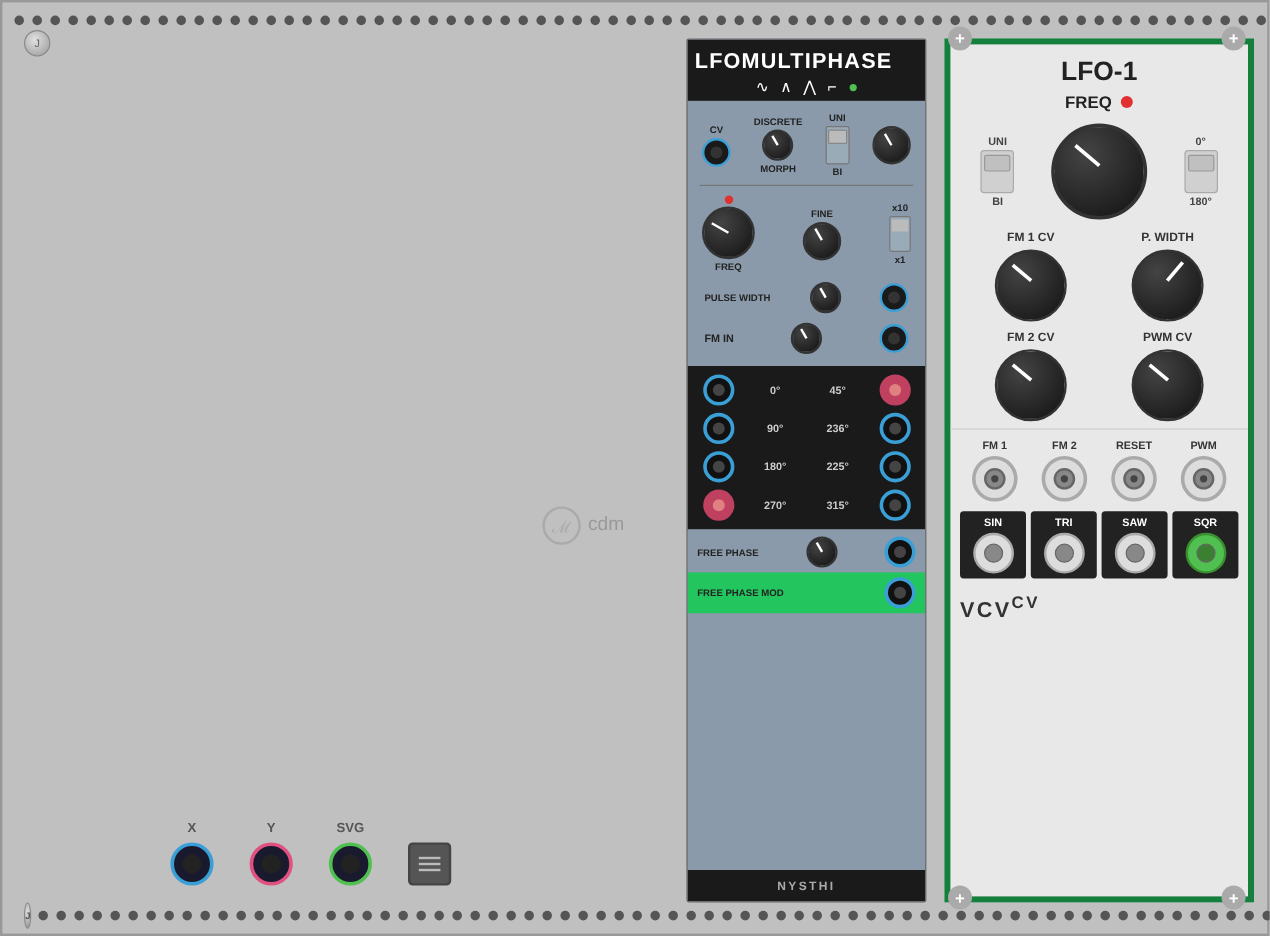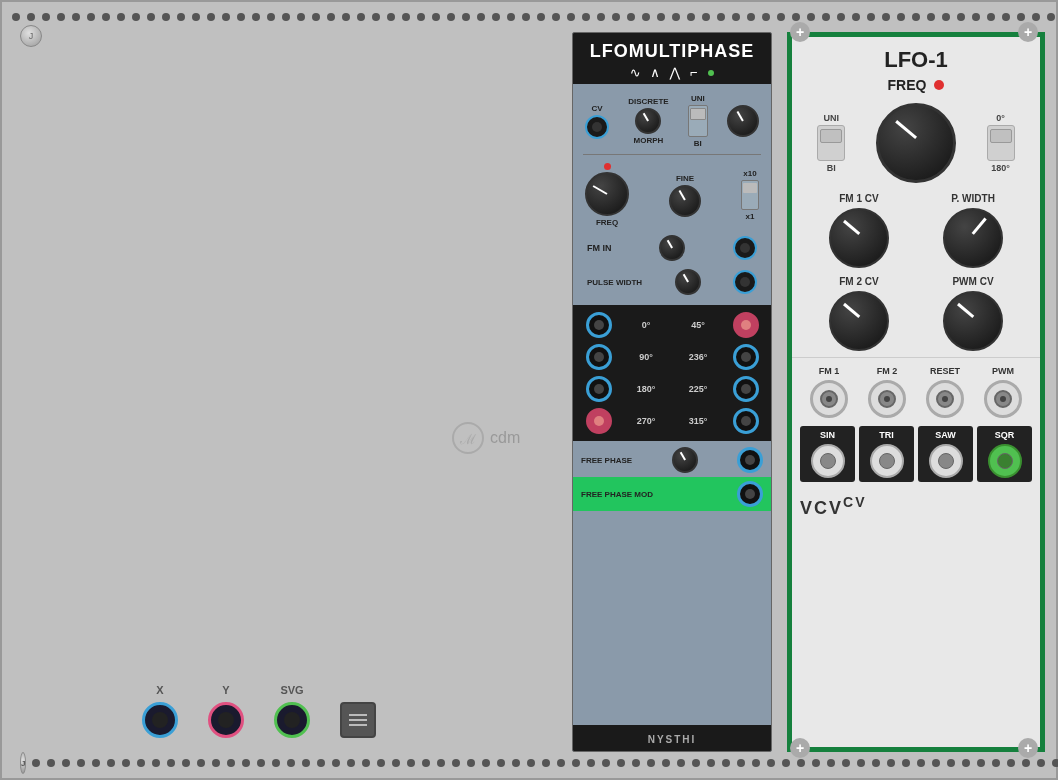--- a/index.html
+++ b/index.html
@@ -151,21 +151,21 @@
       height: 720px;
       background: #8a9aaa;
       border: 1px solid #666;
       border-radius: 2px;
       overflow: hidden;
     }
 
     .module-header {
       background: #1a1a1a;
       padding: 8px 6px 4px;
-      text-align: center;
+      text-align: left;
     }
     .module-title {
       color: white;
       font-size: 18px;
       font-weight: bold;
       letter-spacing: 1px;
     }
     .green-dot {
       width: 6px; height: 6px;
       background: #50c050;
@@ -782,31 +782,31 @@
         <div style="display:flex; flex-direction:column; align-items:center; gap:2px;">
           <span class="knob-label">x10</span>
           <div class="x-toggle">
               <div class="x-toggle-cap"></div>
             </div>
           <span class="knob-label">x1</span>
         </div>
       </div>
 
       <div style="display:flex; align-items:center; justify-content:space-between; padding: 2px 8px;">
-        <span class="knob-label" style="font-size:9px;">FM IN</span>
+        <span class="knob-label" style="font-size:8px;">PULSE WIDTH</span>
         <div class="knob knob-small">
             <div class="knob-indicator"></div>
           </div>
         <div class="module-jack module-jack-blue">
             <div class="module-jack-inner"></div>
           </div>
       </div>
 
       <div style="display:flex; align-items:center; justify-content:space-between; padding: 2px 8px;">
-        <span class="knob-label" style="font-size:8px;">PULSE WIDTH</span>
+        <span class="knob-label" style="font-size:9px;">FM IN</span>
         <div class="knob knob-small">
             <div class="knob-indicator"></div>
           </div>
         <div class="module-jack module-jack-blue">
             <div class="module-jack-inner"></div>
           </div>
       </div>
     </div>
 
     <div class="phase-section">

